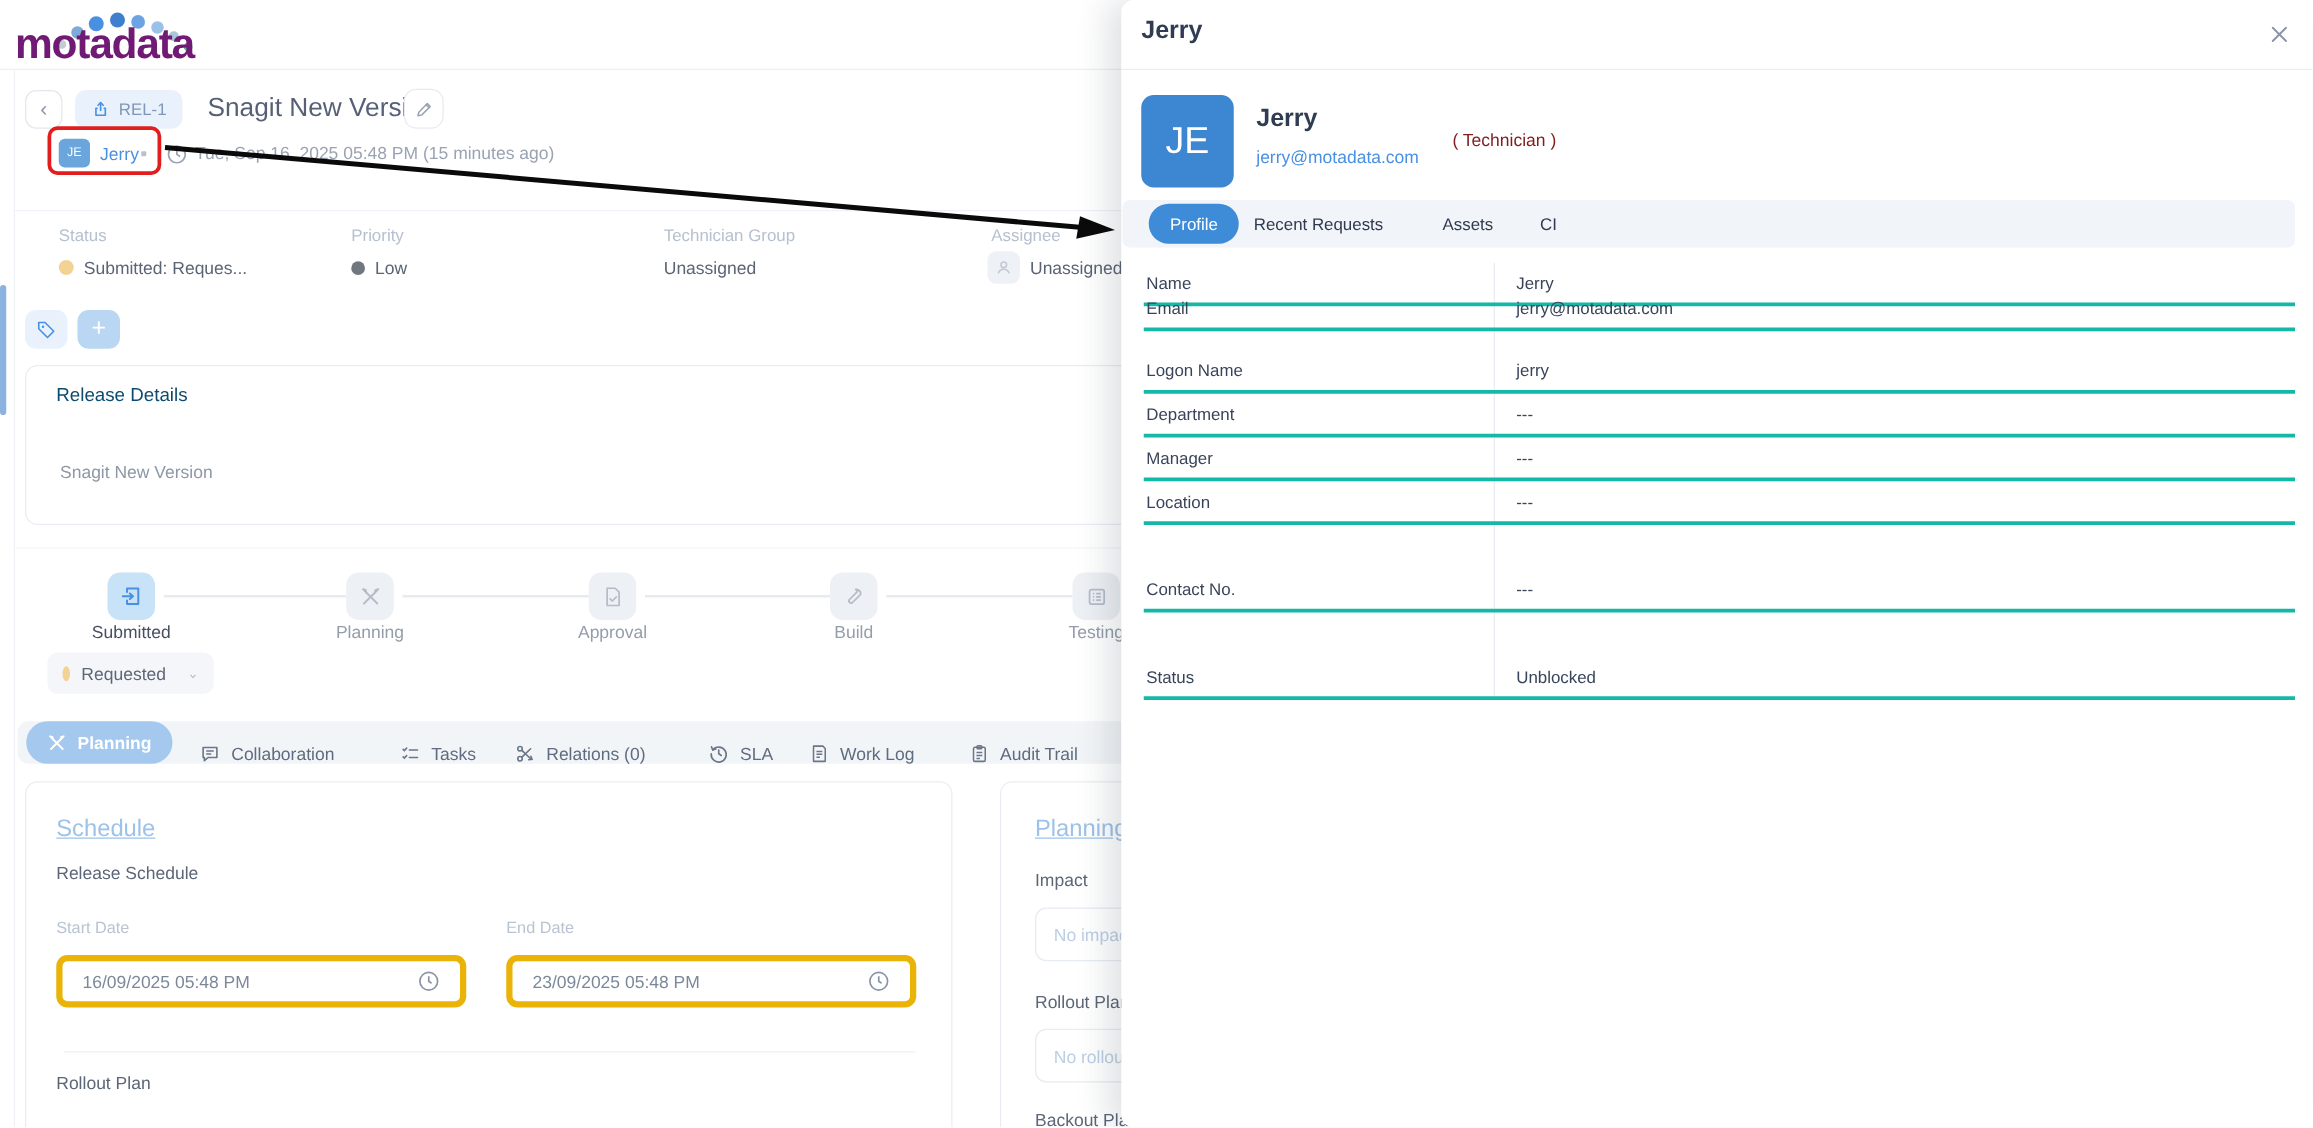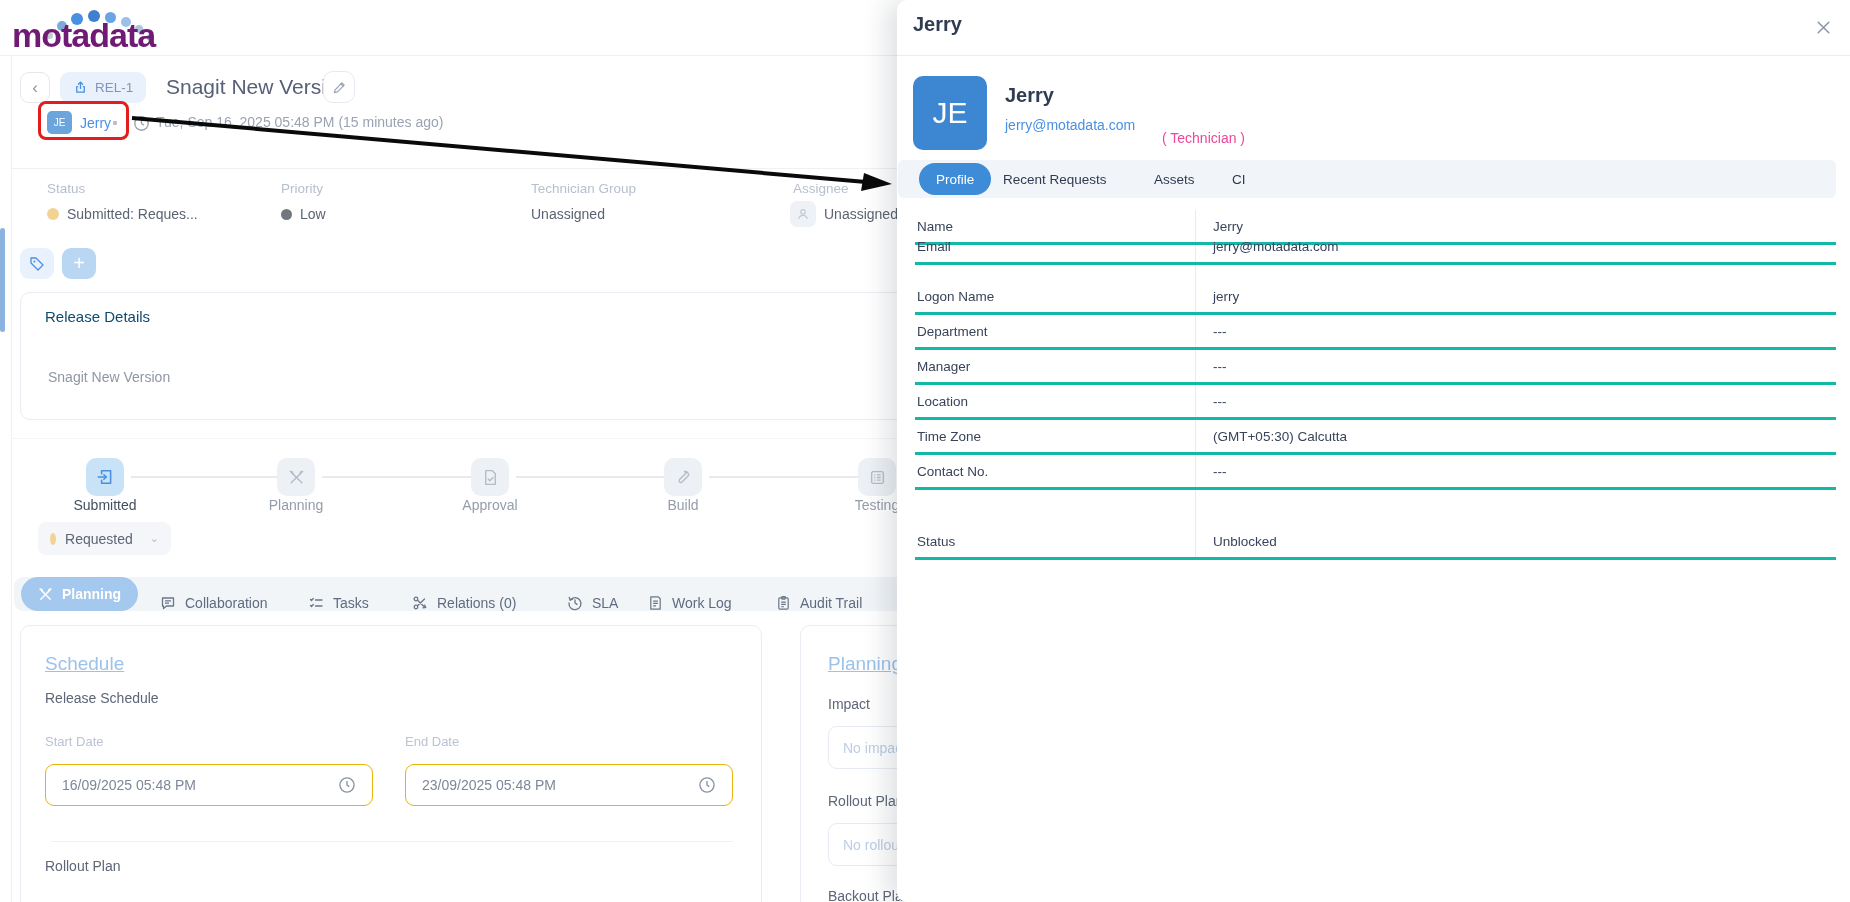--- a/index.html
+++ b/index.html
@@ -59,41 +59,41 @@
   .tabbar { position:absolute; left:14px; top:577px; width:883px; height:34px; background:#f2f5f8; border-radius:9px 0 0 9px; }
   .tab-active { position:absolute; left:21px; top:577px; height:34px; padding:0 17px; background:#a5c8ef; border-radius:17px; display:flex; align-items:center; gap:9px; color:#fff; font-size:14px; font-weight:bold; }
   .tab-item { position:absolute; top:577px; height:34px; display:flex; align-items:flex-end; gap:9px; font-size:14px; color:#5f6b80; }
 
   
   .sched-card { position:absolute; left:20px; top:625px; width:742px; height:300px; border:1px solid #e9edf3; border-radius:10px; background:#fff; }
   .card-hd { font-size:19px; font-weight:500; color:#9cc2ea;text-decoration:underline; }
   .sched-card .hd { position:absolute; left:24px; top:27px; }
   .sched-card .sub { position:absolute; left:24px; top:64px; font-size:14px; color:#5c6677; }
   .inp-label { position:absolute; font-size:13px; color:#b9c3d2; }
-  .date-input { position:absolute; top:138px; width:328px; height:42px; border:1px solid #eab308; border-radius:9px; display:flex; align-items:center; padding:0 16px; }
+  .date-input { position:absolute; top:138px; width:328px; height:42px; border:5px solid #eab308; border-radius:9px; display:flex; align-items:center; padding:0 16px; }
   .date-input .tx { font-size:14px; color:#7c8899; flex:1; }
   .rollout-div { position:absolute; left:30px; top:215px; width:682px; height:1px; background:#eef1f5; }
   .sched-card .rl { position:absolute; left:24px; top:232px; font-size:14px; color:#5c6677; }
 
   
   .plan-card { position:absolute; left:800px; top:625px; width:220px; height:300px; border:1px solid #e9edf3; border-radius:10px; background:#fff; }
   .plan-card .hd { position:absolute; left:27px; top:27px; }
   .plan-card .lbl { position:absolute; left:27px; font-size:14px; color:#5c6677; white-space:nowrap; }
   .plan-input { position:absolute; left:27px; width:170px; height:43px; border:1px solid #e7ecf2; border-radius:9px; display:flex; align-items:center; padding:0 14px; }
   .plan-input .ph { font-size:14px; color:#bccee4; white-space:nowrap; }
 
   
   .panel { position:absolute; left:897px; top:0; width:953px; height:902px; background:#fff; border-radius:10px 0 0 10px; box-shadow:-10px 0 26px rgba(30,40,60,.14); z-index:10; }
   .panel-title { position:absolute; left:16px; top:13px; font-size:20px; font-weight:600; color:#303c52; }
   .panel-close { position:absolute; left:915px; top:16px; width:22px; height:22px; display:flex; align-items:center; justify-content:center; }
   .panel-div { position:absolute; left:0; top:55px; width:953px; height:1px; background:#e9edf2; }
   .avatar-lg { position:absolute; left:16px; top:76px; width:74px; height:74px; background:#3d86d2; border-radius:10px; color:#fff; font-size:30px; display:flex; align-items:center; justify-content:center; }
   .user-name { position:absolute; left:108px; top:84px; font-size:20px; font-weight:600; color:#303c52; }
   .user-email { position:absolute; left:108px; top:117px; font-size:14px; color:#4a90e2; }
-  .user-role { position:absolute; left:265px; top:130px; font-size:14px; color:#ec4899; }
+  .user-role { position:absolute; left:265px; top:104px; font-size:14px; color:#7f1d1d; }
   .ptabs { position:absolute; left:1px; top:160px; width:938px; height:38px; background:#f1f4f8; border-radius:6px; }
   .ptab-active { position:absolute; left:22px; top:163px; height:32px; padding:0 17px; background:#3e8bd8; border-radius:16px; color:#fff; font-size:13.5px; display:flex; align-items:center; }
   .ptab { position:absolute; top:165px; height:28px; display:flex; align-items:center; font-size:13.5px; color:#2f3a51; }
   .prow { position:absolute; left:18px; width:921px; height:35px; border-bottom:3px solid #14b8a6; }
   .prow .lb { position:absolute; left:2px; top:9px; font-size:13.5px; color:#39445a; }
   .prow .vl { position:absolute; left:298px; top:9px; font-size:13.5px; color:#39445a; }
   .pcol-div { position:absolute; left:298px; top:210px; width:1px; height:348px; background:#e8ebf1; }
 
   
   .red-box { position:absolute; left:38px; top:101px; width:91px; height:39px; border:3px solid #e11d1d; border-radius:8px; z-index:30; }
@@ -252,21 +252,21 @@
       </svg>
     <span>Planning</span>
   </div>
   <div class="tab-item" style="left:160px">
     <svg width="16" height="16" viewBox="0 0 16 16" fill="none" stroke="#6b7687" stroke-width="1.3" stroke-linejoin="round">
         <path d="M2.5 3h11v8h-7l-3 2.5V11h-1V3z"></path>
         <path d="M5 5.8h6M5 8.2h4"></path>
       </svg>
     <span>Collaboration</span>
   </div>
-  <div class="tab-item" style="left:308px">
+  <div class="tab-item" style="left:320px">
     <svg width="16" height="16" viewBox="0 0 16 16" fill="none" stroke="#6b7687" stroke-width="1.3" stroke-linecap="round">
         <path d="M2.5 4.5l1 1 1.8-2"></path>
         <path d="M7.5 5H14"></path>
         <path d="M2.5 10.5l1 1 1.8-2"></path>
         <path d="M7.5 11H14"></path>
       </svg>
     <span>Tasks</span>
   </div>
   <div class="tab-item" style="left:412px">
     <svg width="16" height="16" viewBox="0 0 16 16" fill="none" stroke="#6b7687" stroke-width="1.3" stroke-linecap="round">
@@ -375,24 +375,20 @@
         <span class="vl">---</span>
     </div>
     <div class="prow" style="top:350px">
       <span class="lb">Manager</span>
         <span class="vl">---</span>
     </div>
     <div class="prow" style="top:385px">
       <span class="lb">Location</span>
         <span class="vl">---</span>
     </div>
-    <div class="prow" style="top:420px">
-      <span class="lb">Time Zone</span>
-        <span class="vl">(GMT+05:30) Calcutta</span>
-    </div>
     <div class="prow" style="top:455px">
       <span class="lb">Contact No.</span>
         <span class="vl">---</span>
     </div>
     <div class="prow" style="top:525px">
       <span class="lb">Status</span>
         <span class="vl">Unblocked</span>
     </div>
   </div>
 

